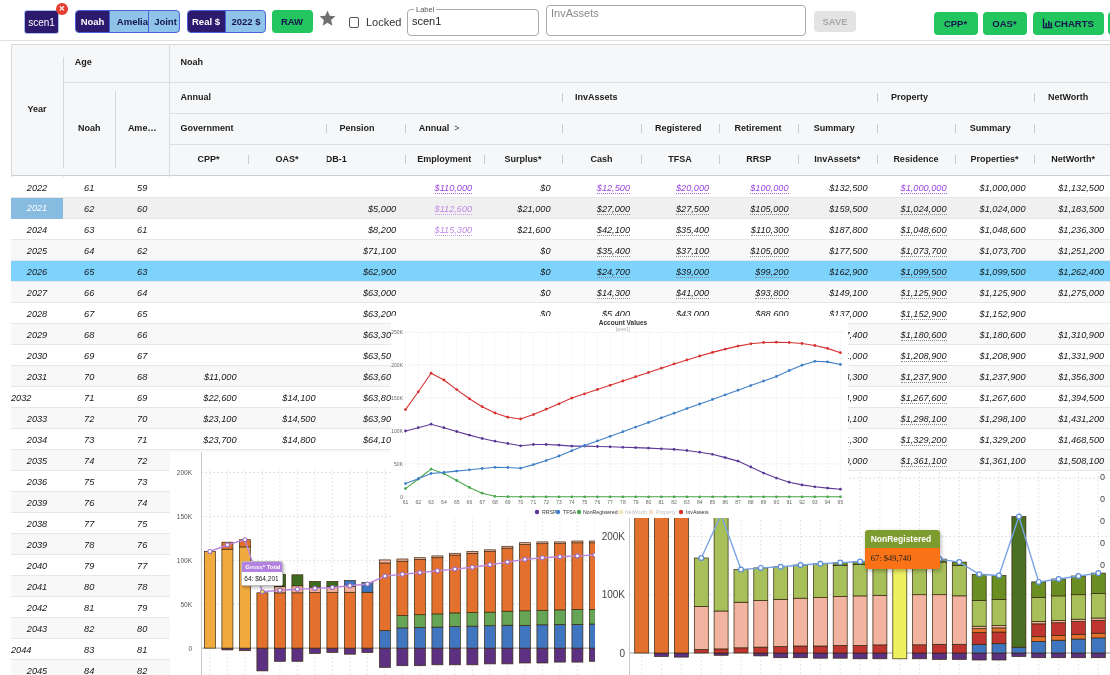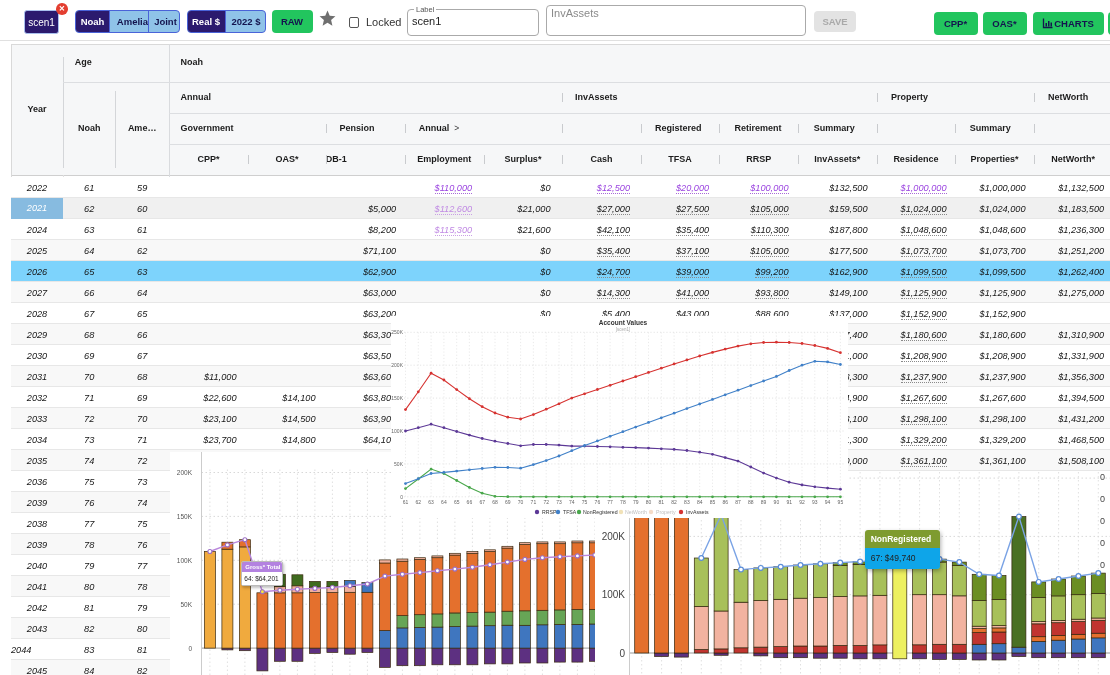--- a/index.html
+++ b/index.html
@@ -243,21 +243,21 @@
 <div class="c" style="left:52px;width:52.3px;text-align:center;">70</div>
 <div class="c" style="left:104.3px;width:53.7px;text-align:center;">68</div>
 <div class="c" style="right:873.5px;">$11,000</div>
 <div class="c" style="right:713.9px;">$63,600</div>
 <div class="c" style="right:242.5px;">$118,300</div>
 <div class="c" style="right:163.5px;"><span class="lkd">$1,237,900</span></div>
 <div class="c" style="right:84.5px;">$1,237,900</div>
 <div class="c" style="right:5.7999999999999545px;">$1,356,300</div>
 </div>
 <div class="row" style="top:387px;background:#fff;">
-<div class="c" style="left:0;width:52px;text-align:center;">2032</div>
+<div class="c" style="left:0;width:52px;">2032</div>
 <div class="c" style="left:52px;width:52.3px;text-align:center;">71</div>
 <div class="c" style="left:104.3px;width:53.7px;text-align:center;">69</div>
 <div class="c" style="right:873.5px;">$22,600</div>
 <div class="c" style="right:794.5px;">$14,100</div>
 <div class="c" style="right:713.9px;">$63,800</div>
 <div class="c" style="right:242.5px;">$124,900</div>
 <div class="c" style="right:163.5px;"><span class="lkd">$1,267,600</span></div>
 <div class="c" style="right:84.5px;">$1,267,600</div>
 <div class="c" style="right:5.7999999999999545px;">$1,394,500</div>
 </div>
@@ -917,14 +917,14 @@
 <text x="265" y="198" font-size="5.2" fill="#c0c0c0">Property</text>
 <circle cx="290" cy="196" r="2.2" fill="#d63230"></circle>
 <text x="295" y="198" font-size="5.2" fill="#333">InvAssets</text>
 </svg>
 <div class="abs" style="left:241.3px;top:560.5px;width:42px;border:1px solid #bbb;border-radius:2px;box-shadow:1px 2px 3px rgba(0,0,0,.25);font-size:6px;z-index:50;white-space:nowrap;">
       <div style="background:#b382e0;color:#fff;font-weight:bold;padding:2px 0 2px 3px;border-radius:2px 2px 0 0;">Gross* Total</div>
       <div style="background:#fff;color:#222;font-size:6.5px;padding:3px 2px;">64: $64,201</div>
     </div>
 <div class="abs" style="left:864.7px;top:530.4px;width:75px;border-radius:3px;box-shadow:1px 2px 4px rgba(0,0,0,.3);font-size:8.5px;z-index:50;white-space:nowrap;overflow:hidden;">
       <div style="background:#7e9b2f;color:#fff;font-weight:bold;padding:4px 6px;">NonRegistered</div>
-      <div style="background:#0ea5e9;color:#222;padding:5px 6px 6px 6px;">67: $49,740</div>
+      <div style="background:#f97316;color:#222;padding:5px 6px 6px 6px;font-family:Liberation Serif, serif;">67: $49,740</div>
     </div>
 </div>
 </body></html>

